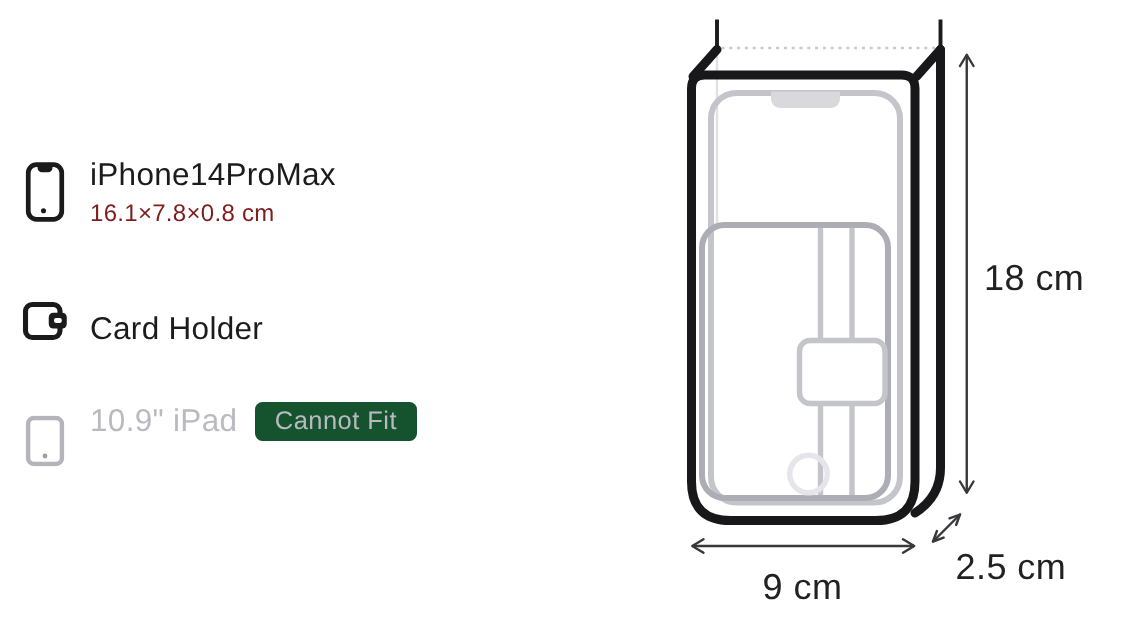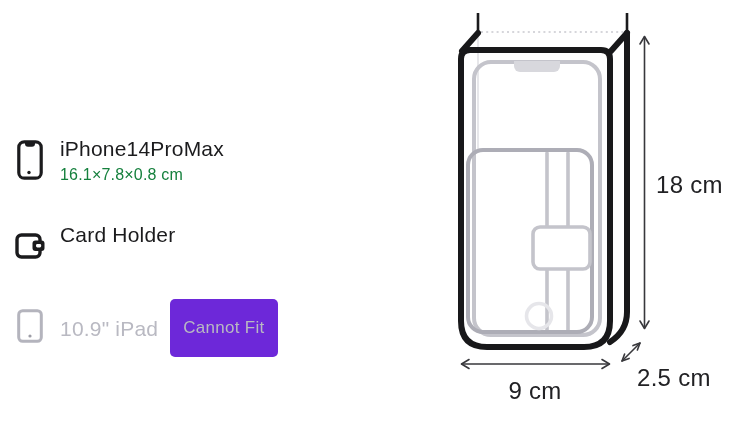--- a/index.html
+++ b/index.html
@@ -1,26 +1,26 @@
 <!DOCTYPE html>
 <html><head>
 <meta charset="utf-8">
 <style>
   html,body{margin:0;padding:0;background:#fff;}
   .page{position:relative;width:750px;height:426px;background:#ffffff;overflow:hidden;
         font-family:"Liberation Sans","DejaVu Sans",sans-serif;}
-  .fit-item{position:absolute;left:14px;display:flex;align-items:flex-start;margin-top:32px;}
+  .fit-item{position:absolute;left:14px;display:flex;align-items:flex-start;}
   .icon-col{width:32px;display:flex;justify-content:center;flex:0 0 32px;}
   .txt-col{margin-left:14px;}
   .item-title{font-size:21px;line-height:27px;color:#1b1b1d;letter-spacing:.2px;}
-  .item-dims{font-size:16px;line-height:21px;color:#15803d;margin-top:2px;letter-spacing:.2px;}
+  .item-dims{font-size:16px;line-height:21px;color:#7f1d1d;margin-top:2px;letter-spacing:.2px;}
   .title-row{display:flex;align-items:center;gap:12px;}
   .disabled .item-title,.disabled .item-dims{color:#b9b9c2;}
-  .badge{display:inline-flex;align-items:center;height:26px;padding:16px 13px;border-radius:5px;
-         background:#6d28d9;color:#b9b9c2;font-size:17px;letter-spacing:.3px;}
+  .badge{display:inline-flex;align-items:center;height:26px;padding:0 13px;border-radius:5px;
+         background:#14532d;color:#b9b9c2;font-size:17px;letter-spacing:.3px;}
   .diagram{position:absolute;left:440px;top:0;width:310px;height:426px;}
   .dim-label{font-size:24px;fill:#212124;letter-spacing:.3px;
              font-family:"Liberation Sans","DejaVu Sans",sans-serif;}
 </style>
 </head>
 <body>
 
 <div class="page">
 
   <div class="fit-item" style="top:103px;">
@@ -32,21 +32,21 @@
           <circle cx="12" cy="32.5" r="1.7" fill="#1b1b1d"></circle>
         </svg>
       </span>
     </div>
     <div class="txt-col">
       <div class="item-title">iPhone14ProMax</div>
       <div class="item-dims">16.1×7.8×0.8 cm</div>
     </div>
   </div>
 
-  <div class="fit-item" style="top:189px;">
+  <div class="fit-item" style="top:189px;align-items:flex-end;">
     <div class="icon-col" style="margin-top:11px;">
       <span>
         <svg width="31" height="28" viewBox="0 0 31 28" fill="none">
           <rect x="2" y="3" width="23" height="22" rx="4.5" stroke="#1b1b1d" stroke-width="3.4"></rect>
           <rect x="17.5" y="8.5" width="12" height="10.5" rx="3" fill="#1b1b1d"></rect>
           <rect x="21" y="12" width="5.2" height="3.4" rx="1.4" fill="#ffffff"></rect>
         </svg>
       </span>
     </div>
     <div class="txt-col">

